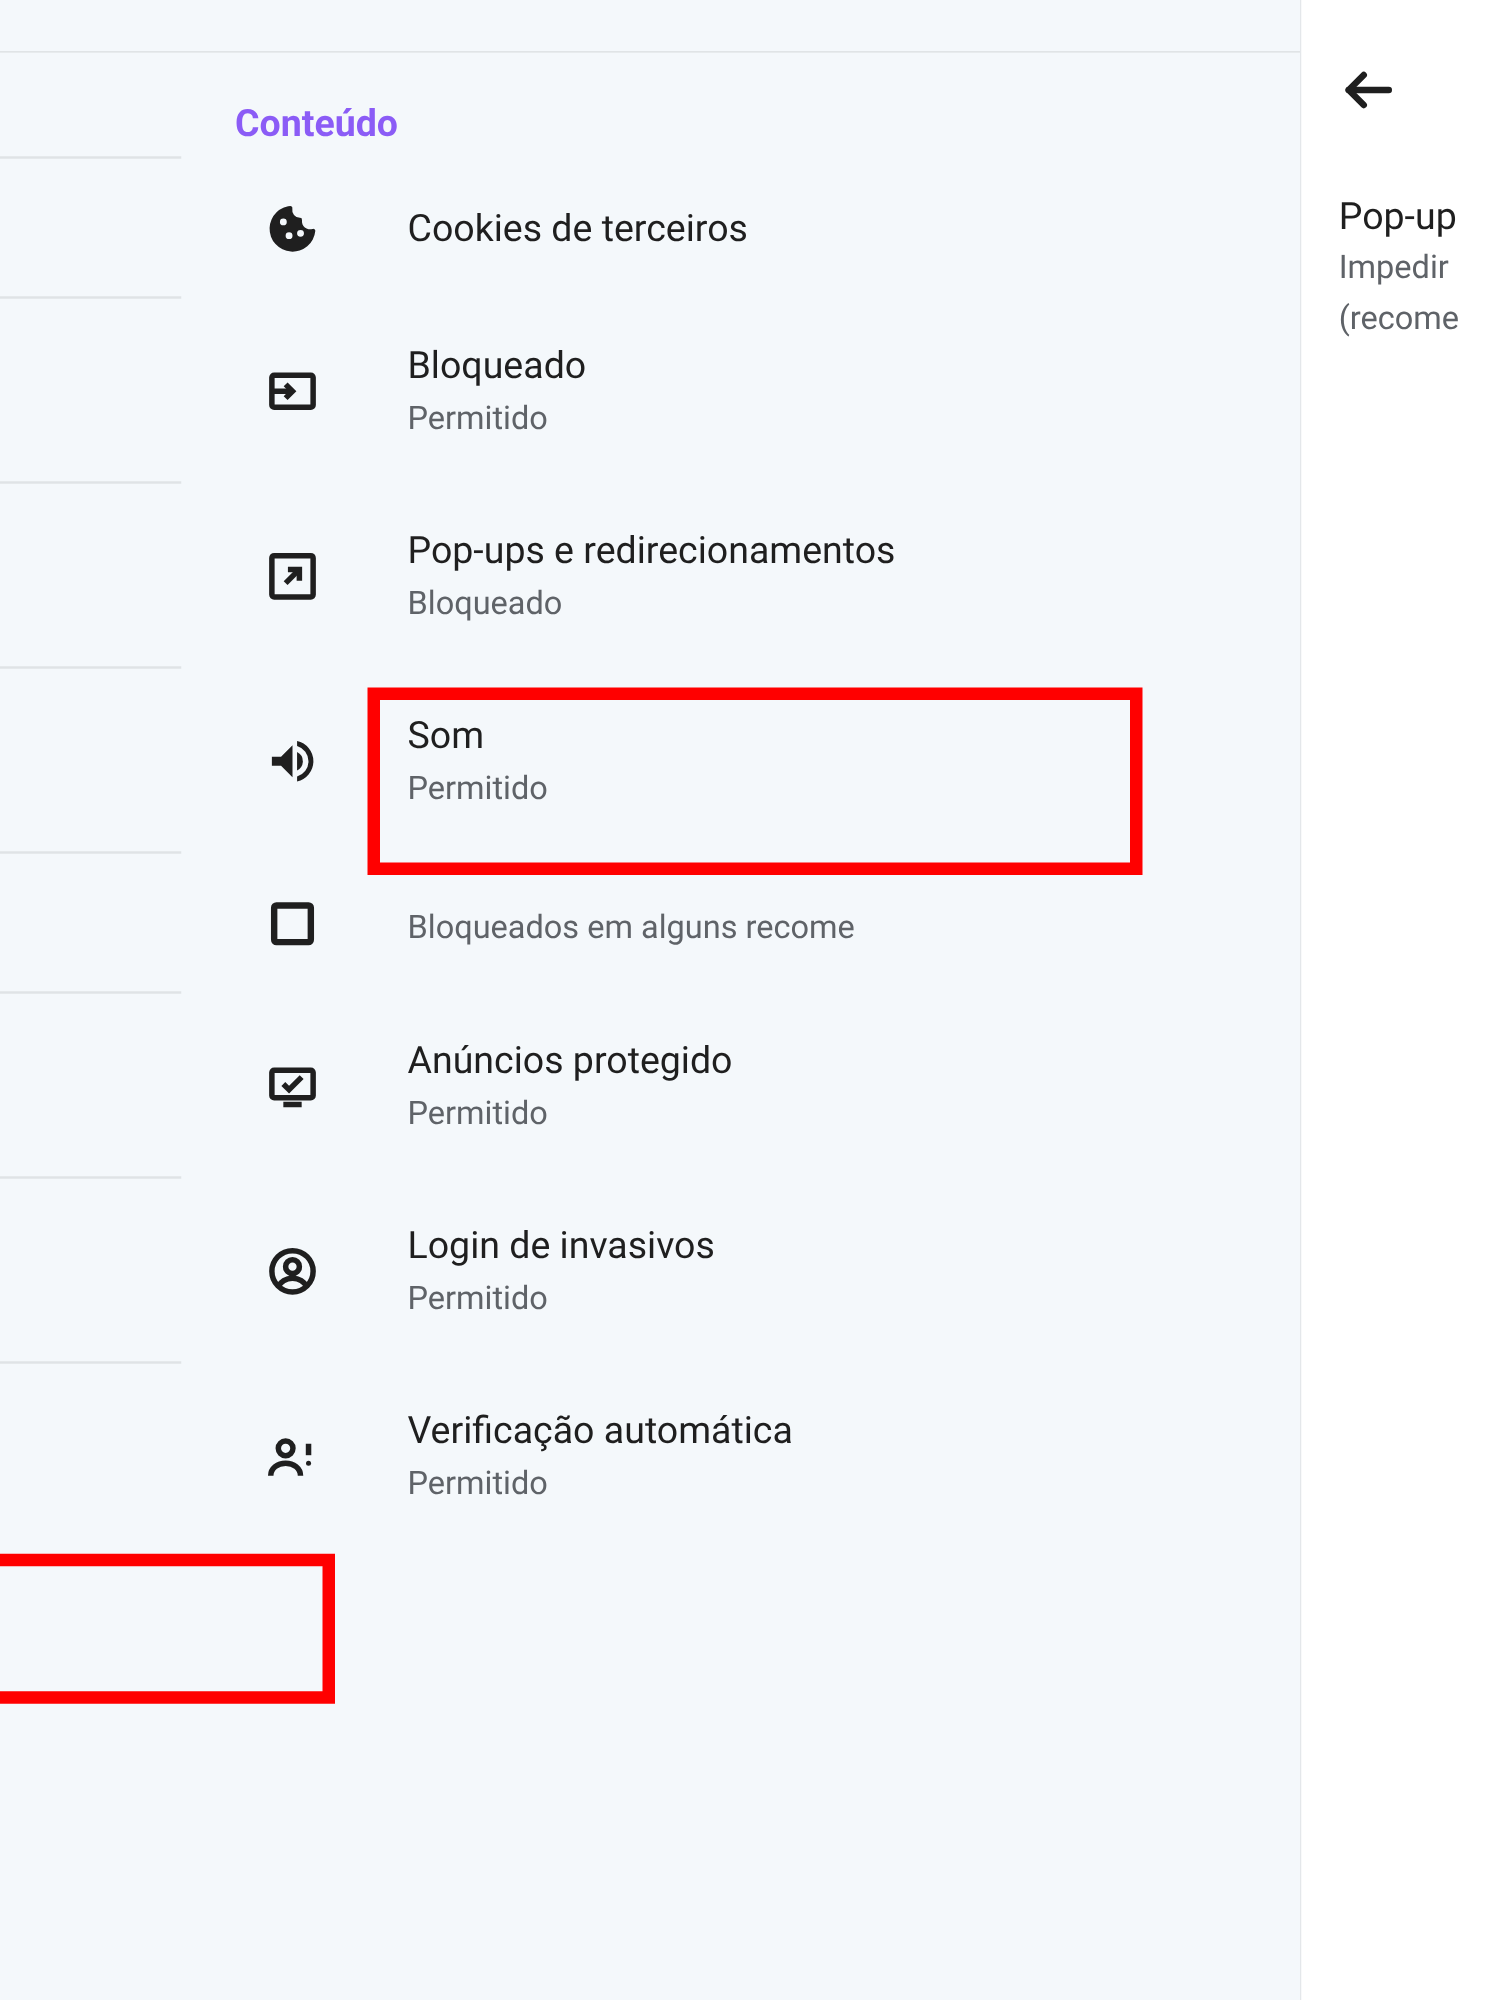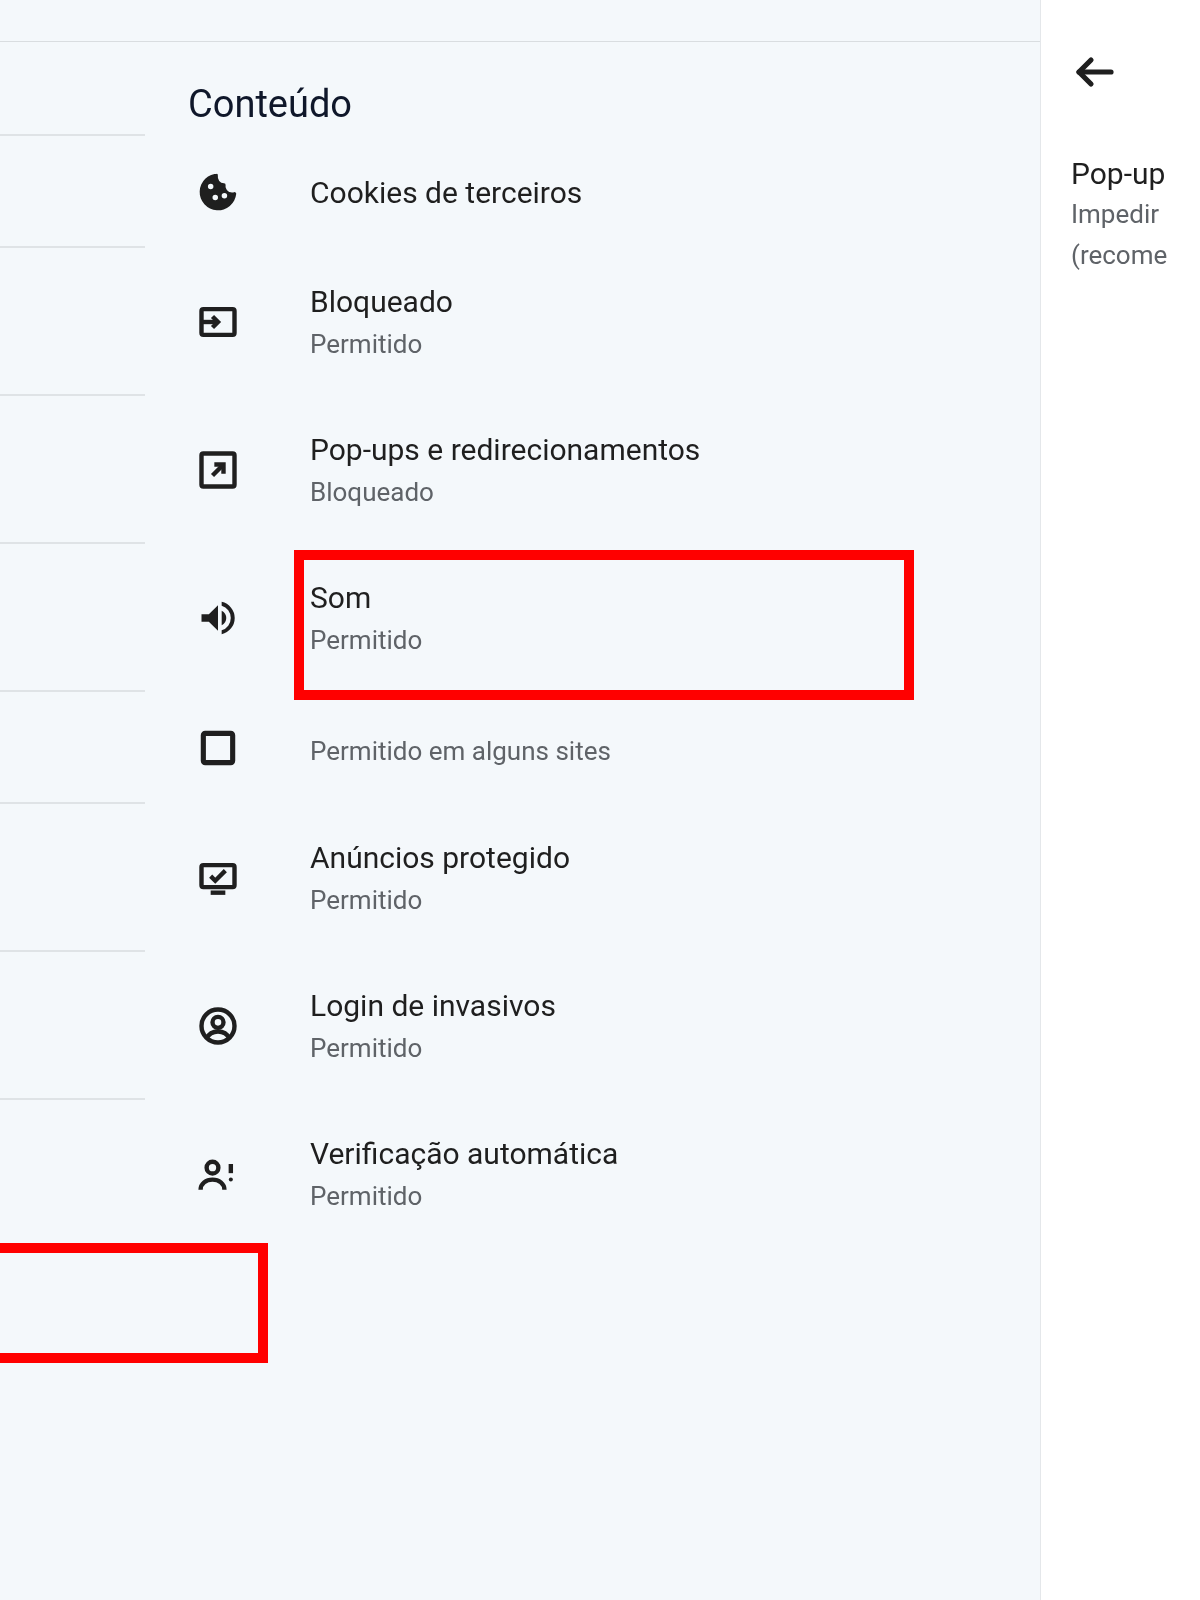--- a/index.html
+++ b/index.html
@@ -17,29 +17,29 @@
     top: 0;
     width: 1040px;
     height: 1600px;
     background: #f4f8fb;
   }
   .panel-left .topbar {
     height: 42px;
     border-bottom: 1px solid #d9dde0;
   }
   .section-header {
-    font-size: 38px;
-    font-weight: 400;
-    color: #0f172a;
+    font-size: 30px;
+    font-weight: 700;
+    color: #8b5cf6;
     padding: 40px 0 10px 188px;
   }
   .setting-row {
     display: flex;
     align-items: center;
-    padding: 34px 0 34px 0;
+    padding: 34px 0 34px 16px;
     position: relative;
   }
   .left-faint-line {
     position: absolute;
     left: 0;
     width: 145px;
     height: 2px;
     background: #dfe3e6;
   }
   .icon-cell {
@@ -191,21 +191,21 @@
   <div class="setting-row">
     <span class="left-faint-line" style="top:-2px;"></span>
     <div class="icon-cell">
       <span class="icon">
         <svg viewBox="0 0 24 24" fill="none" stroke="currentColor" stroke-width="2.8">
             <rect x="4" y="4" width="16" height="16" rx="1"></rect>
           </svg>
       </span>
     </div>
     <div class="text-cell">
-      <div class="row-sub">Permitido em alguns sites</div>
+      <div class="row-sub">Bloqueados em alguns recome</div>
     </div>
   </div>
 
   <div class="setting-row">
     <span class="left-faint-line" style="top:-2px;"></span>
     <div class="icon-cell">
       <span class="icon">
         <svg viewBox="0 0 24 24" fill="none" stroke="currentColor" stroke-width="2.4">
             <rect x="3" y="5" width="18" height="12" rx="1"></rect>
             <path d="M8 11l2.5 2.5L16 8"></path>

